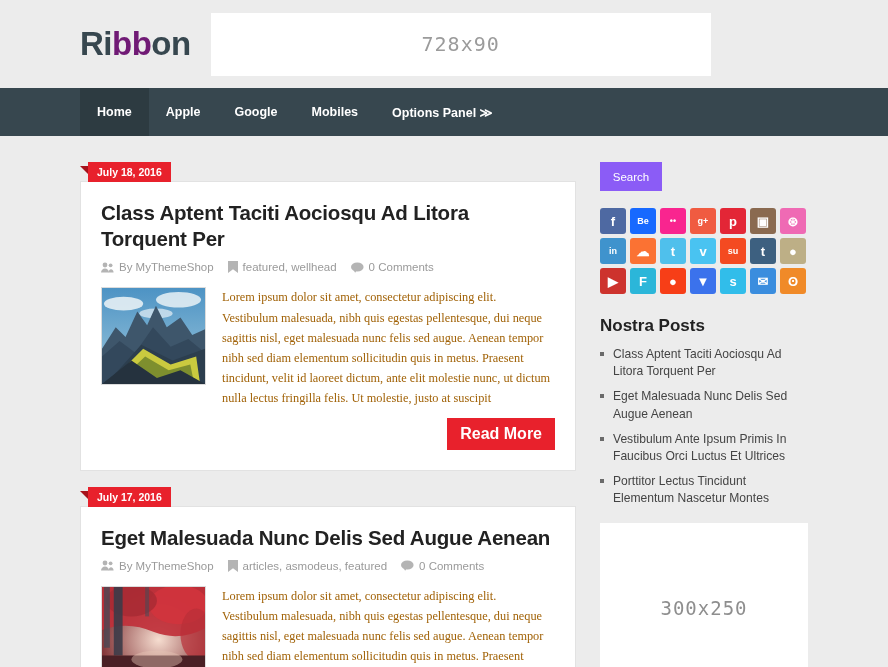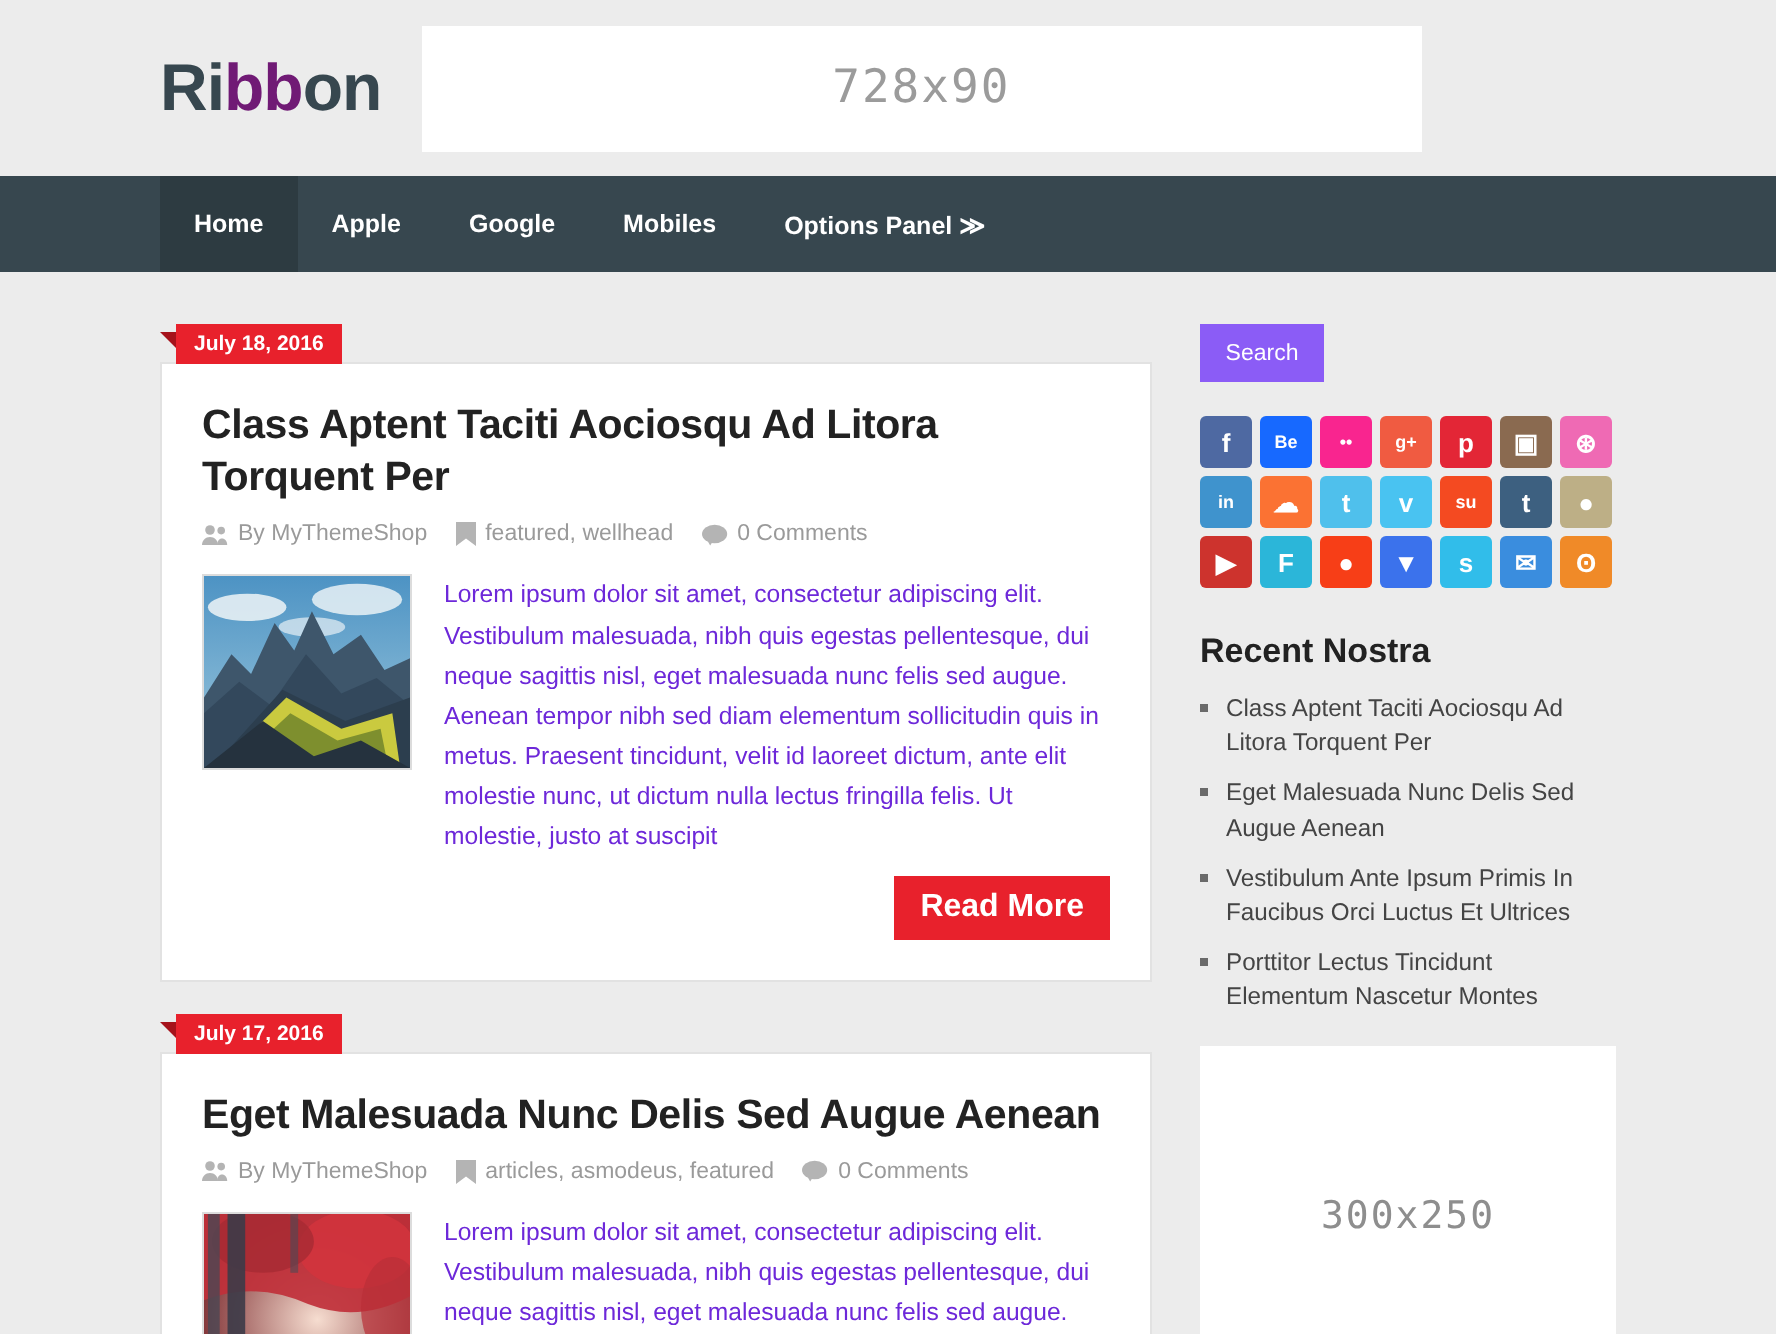--- a/index.html
+++ b/index.html
@@ -26,21 +26,21 @@
   }
   .logo .dark { color: #37474f; }
   .logo .red  { color: #701a75; }
   .ad-728 {
     margin-left: 20px;
     width: 500px; height: 63px;
     background: #ffffff;
     display: flex; align-items: center; justify-content: center;
     color: #9b9b9b;
     font-family: "DejaVu Sans Mono", monospace;
-    font-size: 23px;
+    font-size: 20px;
     letter-spacing: 1px;
   }
 
   
   .nav {
     height: 48px;
     background: #37474f;
     display: flex;
     align-items: stretch;
     padding-left: 80px;
@@ -115,21 +115,22 @@
     width: 105px; height: 98px;
     flex: none;
     border: 1px solid #dcdcdc;
     overflow: hidden;
   }
   .thumb svg { display: block; width: 100%; height: 100%; }
   .excerpt-col { flex: 1; min-width: 0; }
   .excerpt {
     font-size: 12.3px;
     line-height: 1.63;
-    color: #6d28d9;
+    color: #a16207;
+    font-family: Liberation Serif, serif;
   }
   .readmore-row { display: flex; justify-content: flex-end; margin-top: 10px; }
   .readmore {
     background: #e8212c;
     color: #ffffff;
     font-size: 16px;
     font-weight: bold;
     padding: 7px 13px;
     cursor: pointer;
     border: none;
@@ -377,21 +378,21 @@
         <div class="social" style="background: rgb(189, 175, 134); font-size: 13px; font-family: &quot;Liberation Sans&quot;, sans-serif;">●</div>
         <div class="social" style="background: rgb(205, 51, 45); font-size: 13px; font-family: &quot;Liberation Sans&quot;, sans-serif;">▶</div>
         <div class="social" style="background: rgb(43, 182, 217); font-size: 13px; font-family: &quot;Liberation Sans&quot;, sans-serif;">F</div>
         <div class="social" style="background: rgb(247, 62, 23); font-size: 13px; font-family: &quot;Liberation Sans&quot;, sans-serif;">●</div>
         <div class="social" style="background: rgb(59, 114, 236); font-size: 13px; font-family: &quot;Liberation Sans&quot;, sans-serif;">▼</div>
         <div class="social" style="background: rgb(49, 189, 234); font-size: 13px; font-family: &quot;Liberation Sans&quot;, sans-serif;">s</div>
         <div class="social" style="background: rgb(58, 141, 222); font-size: 13px; font-family: &quot;Liberation Sans&quot;, sans-serif;">✉</div>
         <div class="social" style="background: rgb(240, 138, 40); font-size: 13px; font-family: &quot;Liberation Sans&quot;, sans-serif;">ʘ</div>
       </div>
 
-    <div class="widget-title">Recent Nostra</div>
+    <div class="widget-title">Nostra Posts</div>
     <ul class="recent-list" id="recent">
         <li>Class Aptent Taciti Aociosqu Ad Litora Torquent Per</li>
         <li>Eget Malesuada Nunc Delis Sed Augue Aenean</li>
         <li>Vestibulum Ante Ipsum Primis In Faucibus Orci Luctus Et Ultrices</li>
         <li>Porttitor Lectus Tincidunt Elementum Nascetur Montes</li>
       </ul>
 
     <div class="ad-300">300x250</div>
   </div>
 </div>

